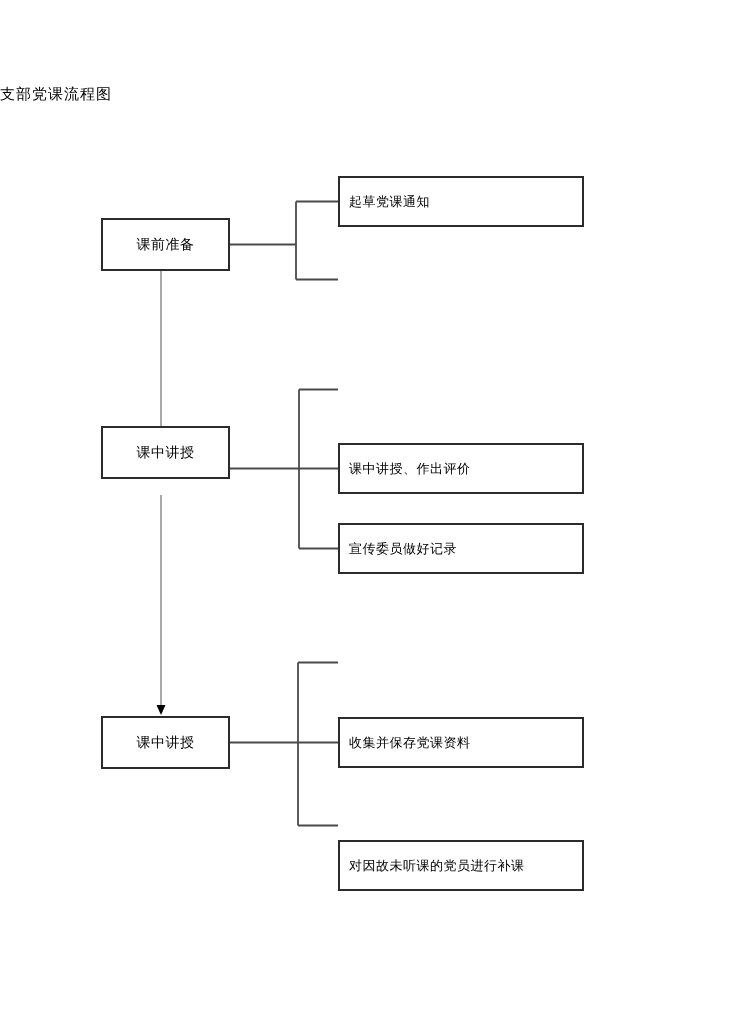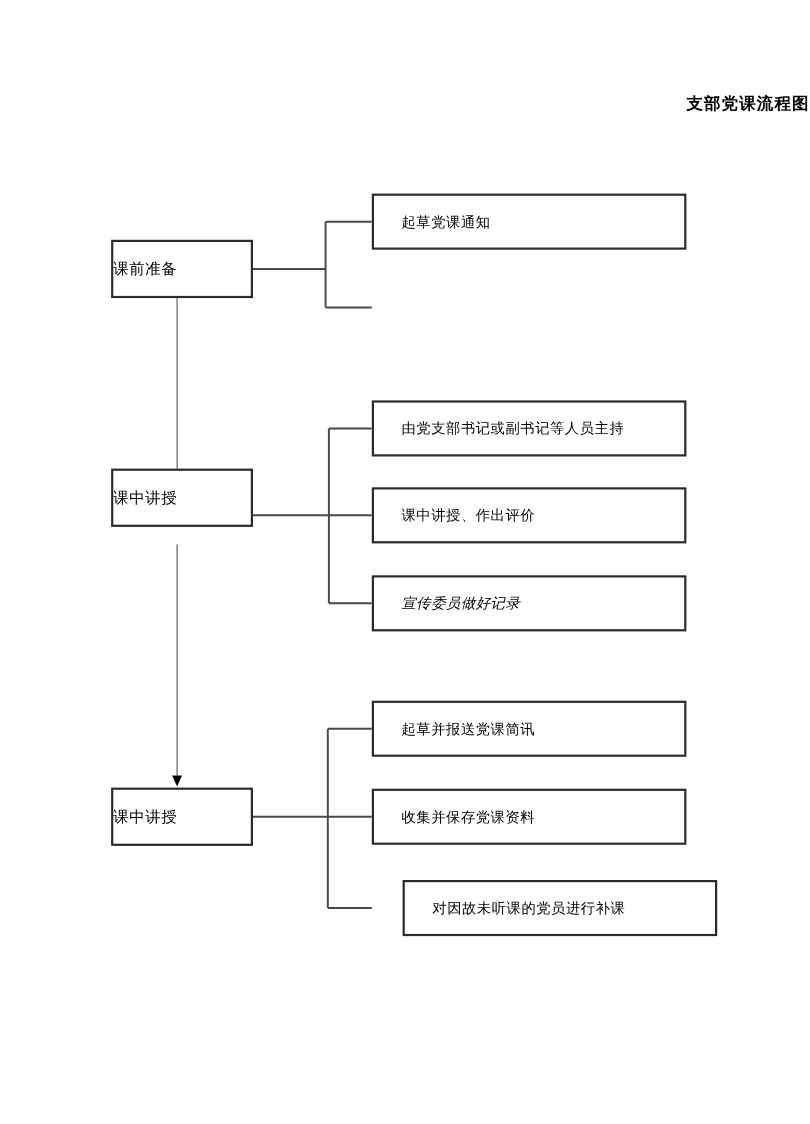--- a/index.html
+++ b/index.html
@@ -20,23 +20,23 @@
     width: 736px;
     height: 1022px;
     background: var(--page-background);
     overflow: hidden;
   }
   .doc-title {
     position: absolute;
     top: 85px;
     left: 0;
     width: 736px;
-    text-align: right;
+    text-align: left;
     font-size: 15px;
-    font-weight: bold;
+    font-weight: normal;
     letter-spacing: 1px;
     color: var(--text);
   }
   .connector-svg {
     position: absolute;
     top: 0;
     left: 0;
     width: 736px;
     height: 1022px;
   }
@@ -53,35 +53,36 @@
   }
   .stage-box {
     position: absolute;
     left: 101px;
     width: 129px;
     height: 53px;
     border: 2px solid var(--box-border);
     background: var(--page-background);
     display: flex;
     align-items: center;
+    justify-content: center;
     font-size: 14px;
     letter-spacing: 0.5px;
     color: var(--text);
   }
   .step-box {
     position: absolute;
     left: 338px;
-    width: 286px;
+    width: 246px;
     height: 51px;
     border: 2px solid var(--box-border);
     background: var(--page-background);
     display: flex;
     align-items: center;
     justify-content: flex-start;
-    padding-left: 25px;
+    padding-left: 9px;
     font-size: 13px;
     letter-spacing: 0.5px;
     color: var(--text);
   }
 </style>
 </head>
 <body>
 
 <div class="page">
 
@@ -117,32 +118,26 @@
   <div class="stage-box" style="top:426px;">
     <span>课中讲授</span>
   </div>
   <div class="stage-box" style="top:716px;">
     <span>课中讲授</span>
   </div>
 
   <div class="step-box" style="top:176px;">
     <span>起草党课通知</span>
   </div>
-  <div class="step-box" style="top:364px;">
-    <span>由党支部书记或副书记等人员主持</span>
-  </div>
   <div class="step-box" style="top:443px;">
     <span>课中讲授、作出评价</span>
   </div>
-  <div class="step-box" style="top:523px;font-style:italic;">
+  <div class="step-box" style="top:523px;">
     <span>宣传委员做好记录</span>
-  </div>
-  <div class="step-box" style="top:637px;">
-    <span>起草并报送党课简讯</span>
   </div>
   <div class="step-box" style="top:717px;align-items:center;">
     <span>收集并保存党课资料</span>
   </div>
-  <div class="step-box" style="top:800px;margin-left:28px;">
+  <div class="step-box" style="top:840px;">
     <span>对因故未听课的党员进行补课</span>
   </div>
 
 </div>
 
 </body></html>

